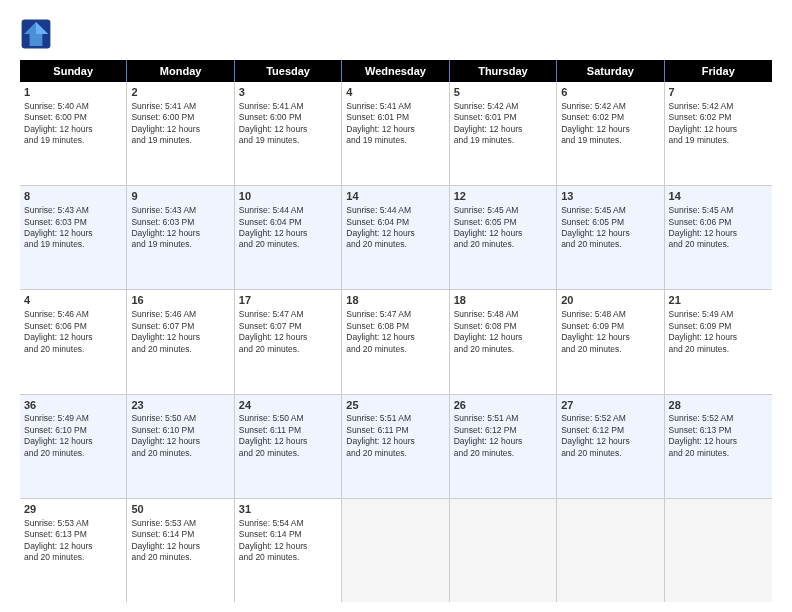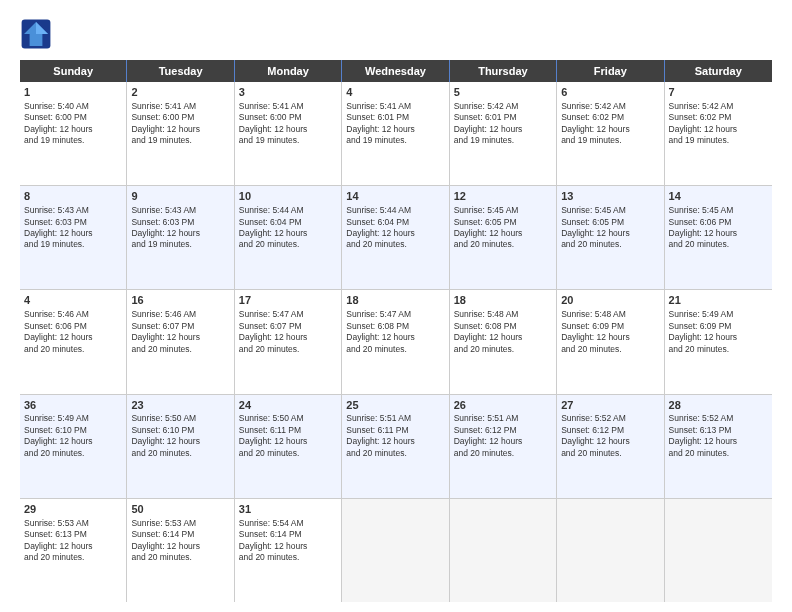--- a/index.html
+++ b/index.html
@@ -51,21 +51,21 @@
       color: #555;
     }
     .calendar {
       flex: 1;
       display: flex;
       flex-direction: column;
     }
     .cal-header {
       display: grid;
       grid-template-columns: repeat(7, 1fr);
-      background: #404040;
+      background: #000000;
     }
     .cal-header-cell {
       color: #fff;
       font-size: 11px;
       font-weight: bold;
       padding: 5px 4px;
       text-align: center;
       border-right: 1px solid #5580cc;
     }
     .cal-header-cell:last-child { border-right: none; }
@@ -119,26 +119,26 @@
     </div>
     <div class="title-block">
       <div class="month-title"></div>
       <div class="location"></div>
     </div>
   </div>
 
   <div class="calendar">
     <div class="cal-header">
     <div class="cal-header-cell">Sunday</div>
+        <div class="cal-header-cell">Monday</div>
         <div class="cal-header-cell">Tuesday</div>
-        <div class="cal-header-cell">Monday</div>
         <div class="cal-header-cell">Wednesday</div>
         <div class="cal-header-cell">Thursday</div>
+        <div class="cal-header-cell">Saturday</div>
         <div class="cal-header-cell">Friday</div>
-        <div class="cal-header-cell">Saturday</div>
       </div>
     <div class="cal-body">
     <div class="cal-row">
           <div class="cal-cell">
             <span class="day-num">1</span>
             <div>Sunrise: 5:40 AM</div>
             <div>Sunset: 6:00 PM</div>
             <div>Daylight: 12 hours</div>
             <div>and 19 minutes.</div>
           </div>

